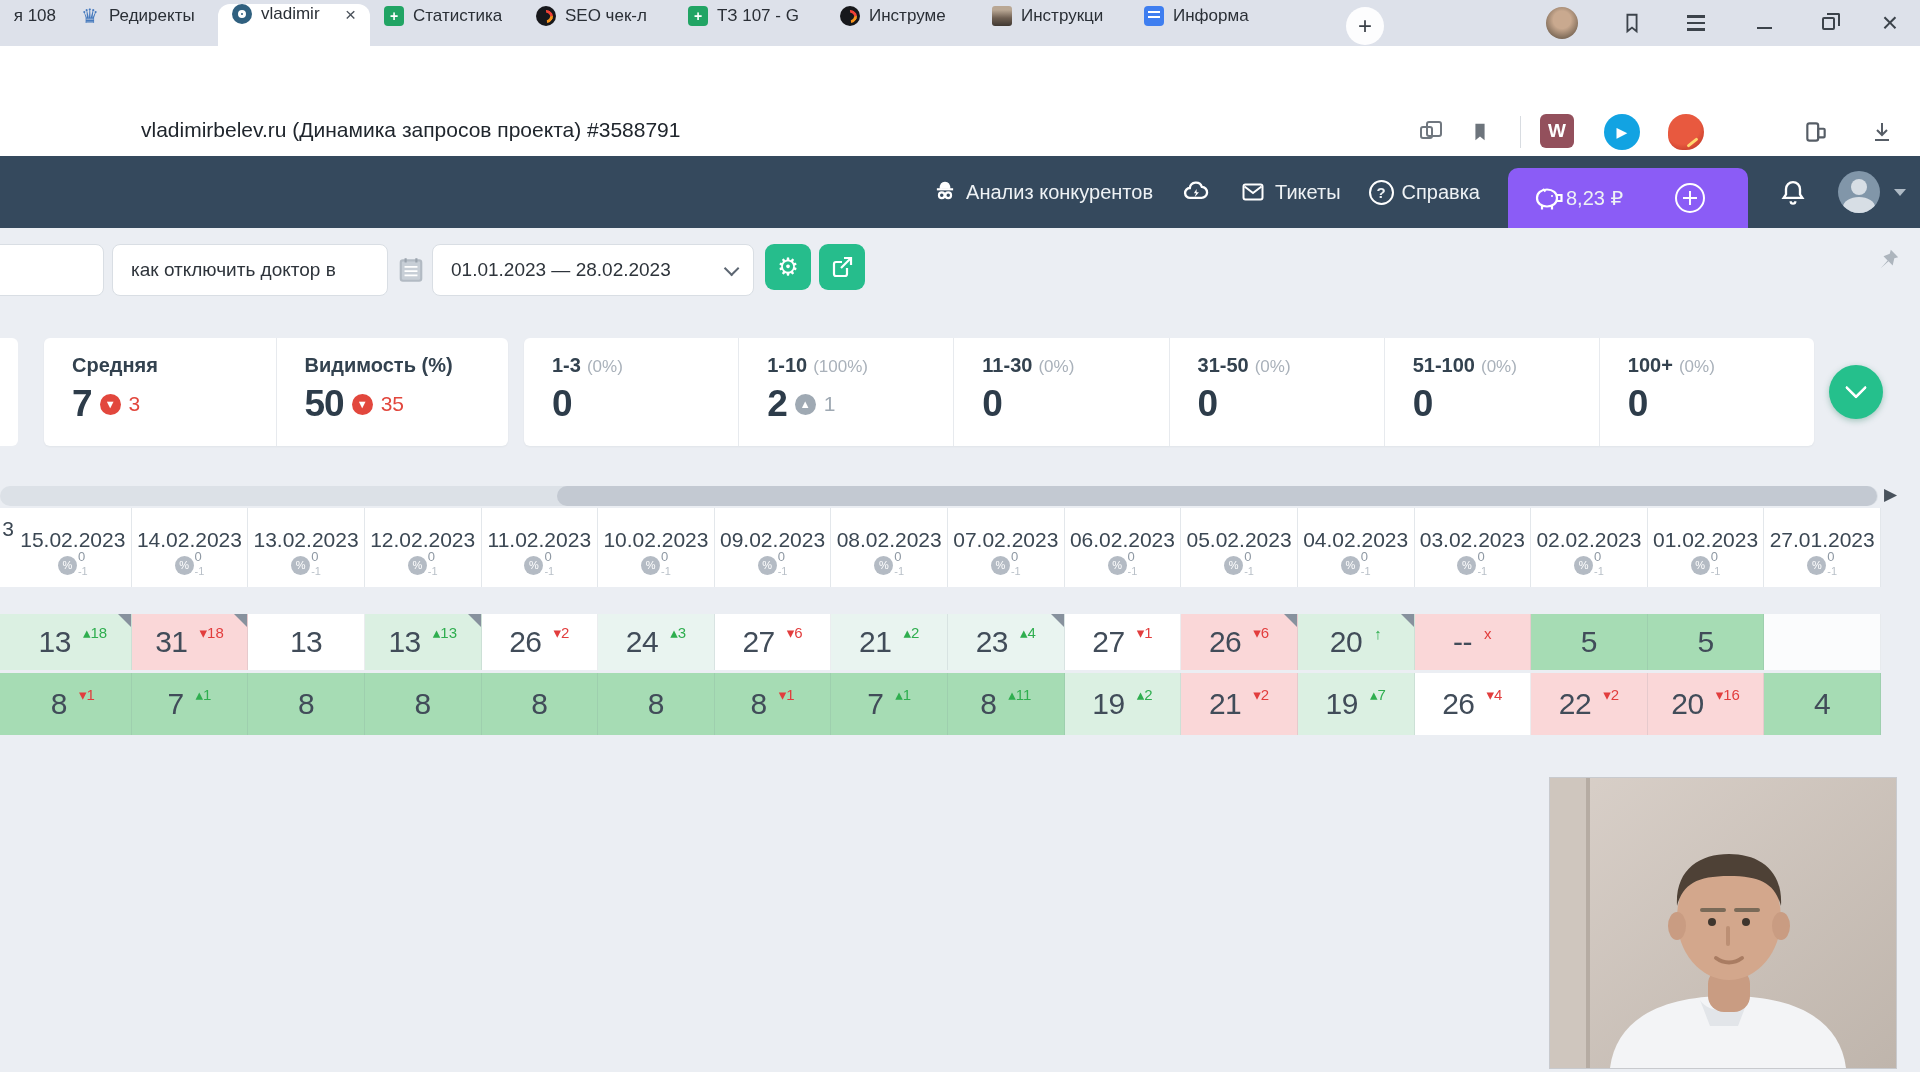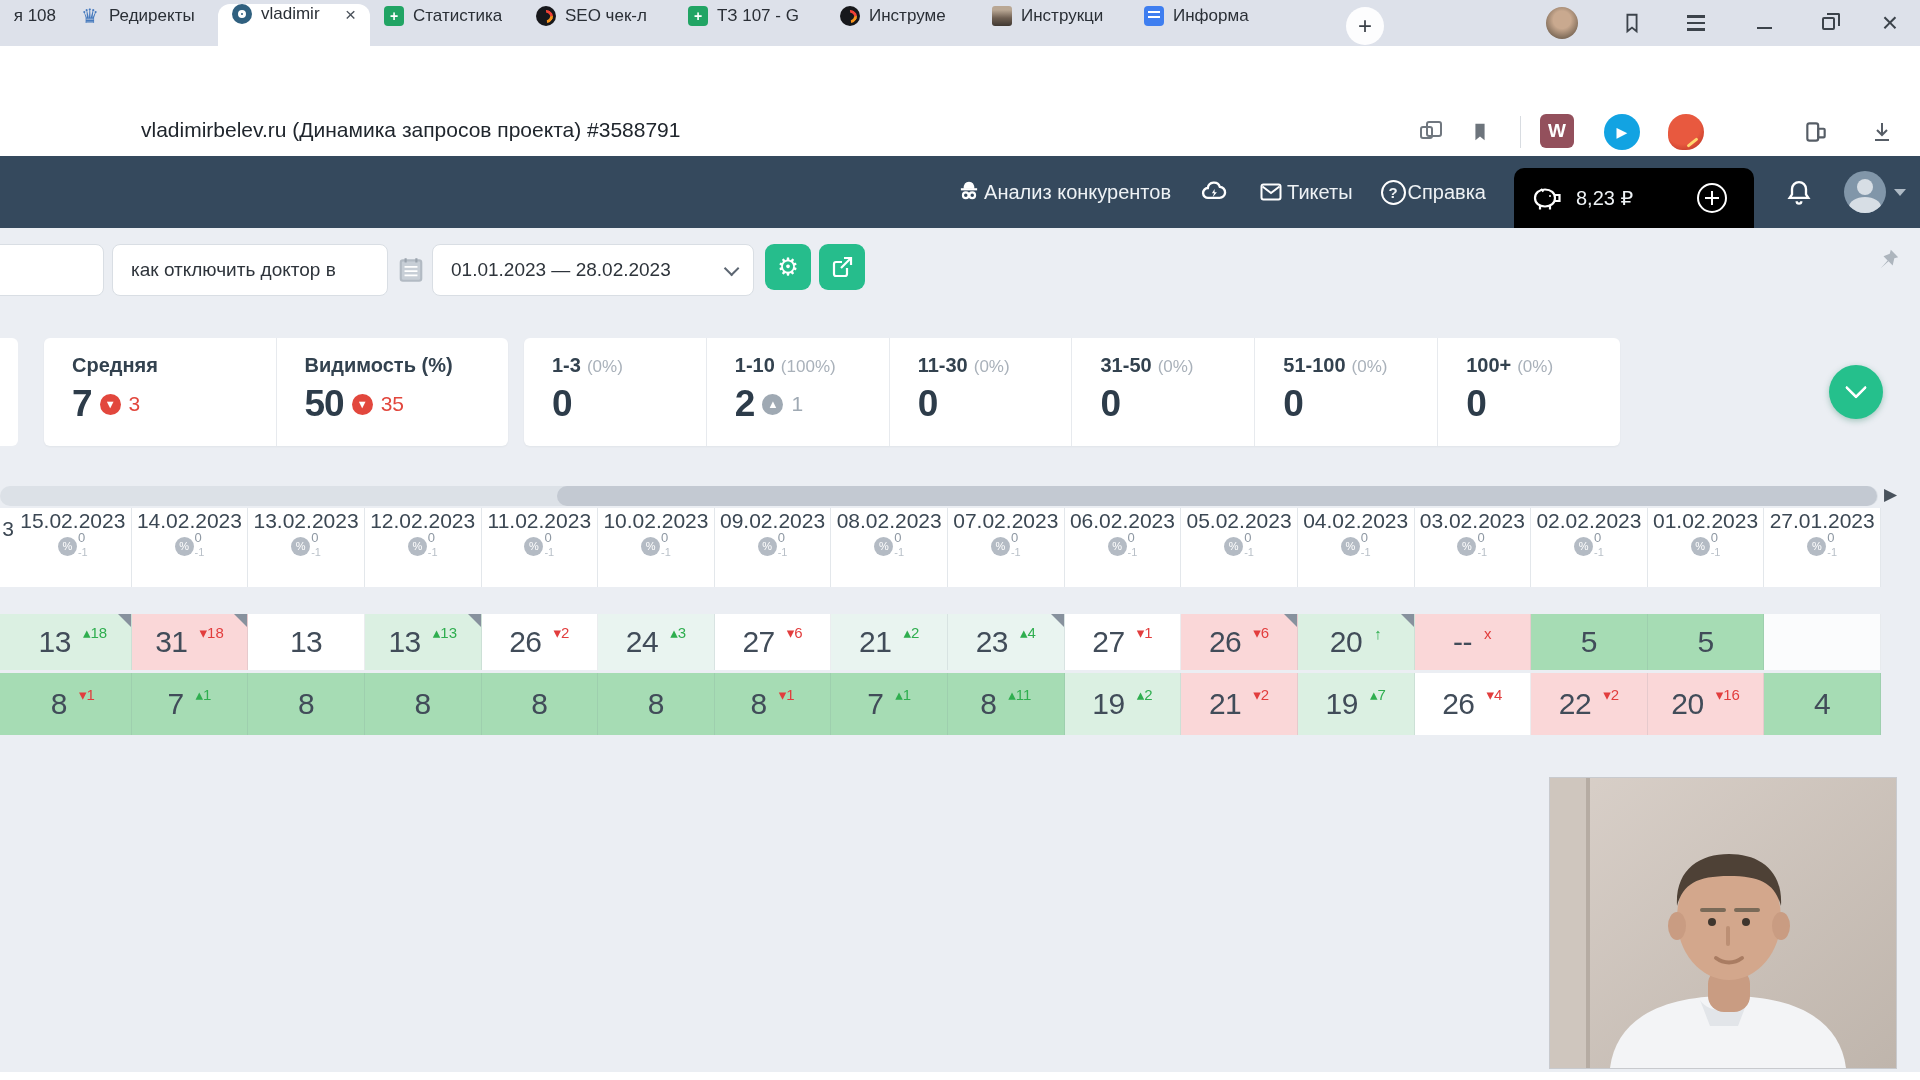--- a/index.html
+++ b/index.html
@@ -51,23 +51,23 @@
   .redic::after{content:"";position:absolute;right:5px;bottom:6px;width:13px;height:3px;background:#ffd76e;transform:rotate(-38deg);border-radius:2px}
   .planetic{left:1734px;width:36px;height:36px;position:relative}
   .planetic i{width:20px;height:20px;border-radius:50%;background:#2c3037;display:block}
   .planetic::after{content:"";position:absolute;left:2px;top:14px;width:31px;height:9px;border:2px solid #8d949c;border-radius:50%;transform:rotate(-18deg)}
   .clipic{left:1798px}
   .dlic{left:1864px}
 
   
   .navbar{position:absolute;left:0;top:156px;width:1920px;height:72px;background:#35495d;color:#eef2f5;font-size:20px}
   .nav-items{position:absolute;right:0;top:0;height:72px;display:flex;align-items:center;gap:28px;padding-right:14px}
-  .nav-item{display:flex;align-items:center;gap:2px;white-space:nowrap}
+  .nav-item{display:flex;align-items:center;gap:8px;white-space:nowrap}
   .qmark{width:25px;height:25px;border:2px solid #fff;border-radius:50%;display:flex;align-items:center;justify-content:center;font-size:15px;font-weight:bold}
-  .balance-pill{display:flex;align-items:center;gap:12px;background:#000000;border-radius:10px 10px 0 0;height:60px;margin-top:12px;padding:0 16px;min-width:240px}
+  .balance-pill{display:flex;align-items:center;background:#8b5cf6;border-radius:10px 10px 0 0;height:60px;margin-top:12px;padding:0 24px;min-width:240px}
   .plus-circle{width:30px;height:30px;border:2px solid #fff;border-radius:50%;position:relative;margin-left:52px}
   .plus-circle::before,.plus-circle::after{content:"";position:absolute;background:#fff;left:50%;top:50%}
   .plus-circle::before{width:14px;height:2px;transform:translate(-50%,-50%)}
   .plus-circle::after{width:2px;height:14px;transform:translate(-50%,-50%)}
   .bell-wrap{width:34px;display:flex;justify-content:center}
   .nav-avatar{width:42px;height:42px;border-radius:50%;background:#8196a9;position:relative;overflow:hidden}
   .nav-avatar::before{content:"";position:absolute;left:13px;top:8px;width:16px;height:16px;border-radius:50%;background:#d7dee5}
   .nav-avatar::after{content:"";position:absolute;left:5px;top:26px;width:32px;height:20px;border-radius:50% 50% 0 0;background:#d7dee5}
   .caret{width:0;height:0;border-left:6px solid transparent;border-right:6px solid transparent;border-top:7px solid #aebac5;margin-left:6px}
 
@@ -80,21 +80,21 @@
   .datesel .chev{margin-left:auto;width:11px;height:11px;border-right:2px solid #5d6672;border-bottom:2px solid #5d6672;transform:rotate(45deg) translateY(-3px)}
   .greenbtn{position:absolute;top:16px;width:46px;height:46px;background:#26bd8c;border-radius:9px;display:flex;align-items:center;justify-content:center;color:#fff}
   .gearbtn{left:765px;font-size:24px}
   .exportbtn{left:819px}
   .pinic{position:absolute;left:1878px;top:20px;opacity:.75}
 
   
   .cardsliver{position:absolute;left:0;top:338px;width:18px;height:108px;background:#fff;border-radius:0 6px 6px 0}
   .cardgroup{position:absolute;top:338px;height:108px;background:#fff;border-radius:6px;display:flex;box-shadow:0 1px 2px rgba(40,50,60,.05)}
   .cg1{left:44px;width:464px}
-  .cg2{left:524px;width:1096px}
+  .cg2{left:524px;width:1290px}
   .card{flex:1;padding:16px 0 0 28px;border-right:1px solid #e7eaee;position:relative}
   .card:last-child{border-right:none}
   .card .lab{font-size:20px;font-weight:bold;color:#33424f;white-space:nowrap}
   .card .lab .pct{font-weight:normal;color:#a9b1ba;font-size:17px;margin-left:6px}
   .card .valrow{display:flex;align-items:center;gap:8px;margin-top:6px}
   .card .val{font-size:37px;font-weight:bold;color:#2d3c4a;letter-spacing:-1px}
   .cbadge{width:21px;height:21px;border-radius:50%;display:inline-flex;align-items:center;justify-content:center;color:#fff;font-size:11px}
   .cbadge.down{background:#e2473d}
   .cbadge.up{background:#9fa9b3}
   .cchg{font-size:21px}
@@ -105,21 +105,21 @@
 
   
   .hscroll{position:absolute;left:0;top:486px;width:1878px;height:20px;background:#dce1e7;border-radius:10px}
   .hthumb{position:absolute;left:557px;top:0;width:1320px;height:20px;background:#c3c9d2;border-radius:10px}
   .scrollarrow{position:absolute;left:1884px;top:484px;font-size:17px;color:#49525c}
 
   
   .band{position:absolute;left:15px;width:1866px;display:flex}
   .band .colw{width:6.25%;flex:none;position:relative}
   .thead{top:508px;height:79px}
-  .th{background:#fff;border-right:1px solid #e3e7eb;text-align:center;padding-top:1px}
+  .th{background:#fff;border-right:1px solid #e3e7eb;text-align:center;padding-top:20px}
   .th .dt{font-size:21px;color:#3b4753;white-space:nowrap}
   .th .pctrow{display:flex;align-items:center;justify-content:center;margin-top:3px;gap:1px}
   .pcirc{width:19px;height:19px;border-radius:50%;background:#b4bbc4;color:#fff;font-size:11px;display:inline-flex;align-items:center;justify-content:center}
   .pstack{display:inline-flex;flex-direction:column;line-height:10px;text-align:left}
   .pstack .p0{font-style:normal;font-size:13px;color:#8e98a3;transform:translateY(-3px)}
   .pstack .pm1{font-style:normal;font-size:11px;color:#b9c0c8;transform:translateY(1px)}
   .thpartial{position:absolute;left:0;top:508px;width:15px;height:79px;background:#fff;overflow:hidden}
   .thpartial .dt{font-size:21px;color:#3b4753;position:absolute;right:1px;top:9px}
   .rowband1{top:614px;height:56px}
   .rowband2{top:673px;height:62px}

